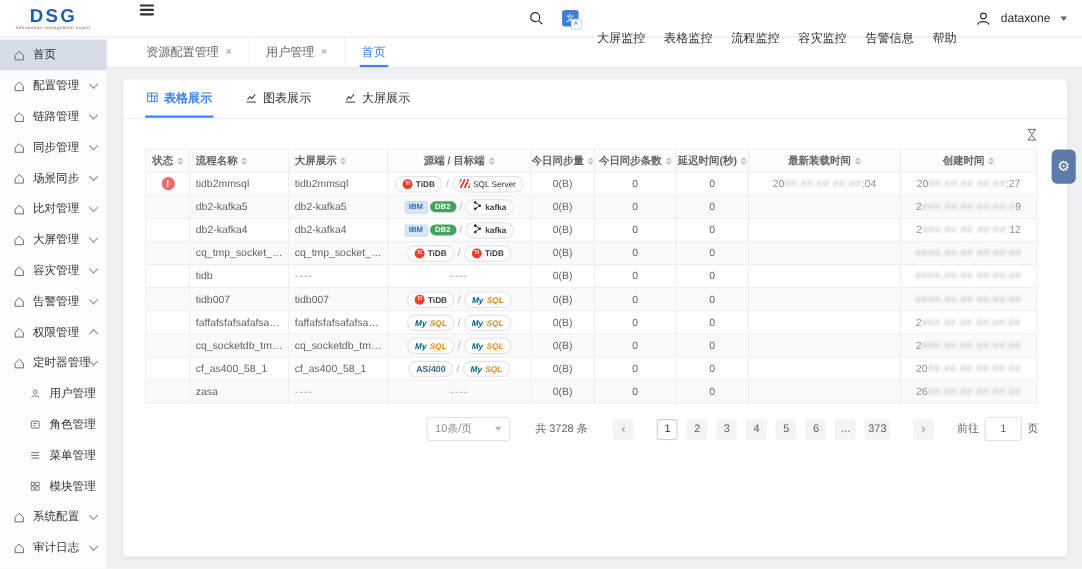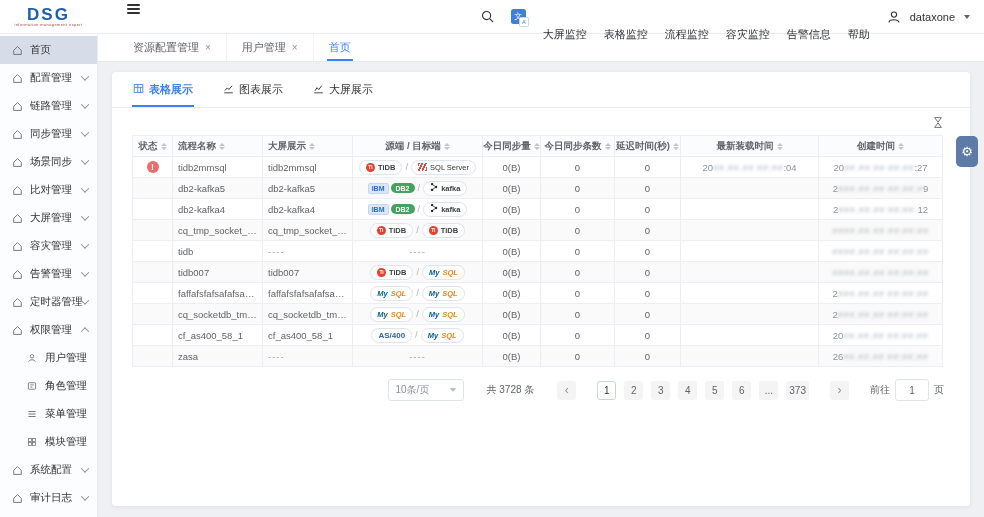--- a/index.html
+++ b/index.html
@@ -224,31 +224,31 @@
           </span>
           <span class="lbl">告警管理</span>
           <span class="chev down"></span>
         </div>
         <div class="side-item">
           <span class="mi">
             <svg width="11" height="11" viewBox="0 0 14 14">
               <path d="M2.2 6.8 L7 2 l4.8 4.8 V12 H2.2 Z" fill="none" stroke="currentColor" stroke-width="1.1"></path>
             </svg>
           </span>
-          <span class="lbl">定时器管理</span>
-          <span class="chev down"></span>
-        </div>
-        <div class="side-item">
-          <span class="mi">
-            <svg width="11" height="11" viewBox="0 0 14 14">
-              <path d="M2.2 6.8 L7 2 l4.8 4.8 V12 H2.2 Z" fill="none" stroke="currentColor" stroke-width="1.1"></path>
-            </svg>
-          </span>
           <span class="lbl">权限管理</span>
           <span class="chev up"></span>
+        </div>
+        <div class="side-item">
+          <span class="mi">
+            <svg width="11" height="11" viewBox="0 0 14 14">
+              <path d="M2.2 6.8 L7 2 l4.8 4.8 V12 H2.2 Z" fill="none" stroke="currentColor" stroke-width="1.1"></path>
+            </svg>
+          </span>
+          <span class="lbl">定时器管理</span>
+          <span class="chev down"></span>
         </div>
         <div class="sub">
           <div class="side-item">
             <span class="mi">
               <svg width="10" height="10" viewBox="0 0 14 14">
                 <circle cx="7" cy="4.6" r="2.4" fill="none" stroke="currentColor" stroke-width="1.1"></circle>
                 <path d="M2.4 12 C2.4 8.8 11.6 8.8 11.6 12" fill="none" stroke="currentColor" stroke-width="1.1"></path>
               </svg>
             </span>
             <span class="lbl">用户管理</span>

